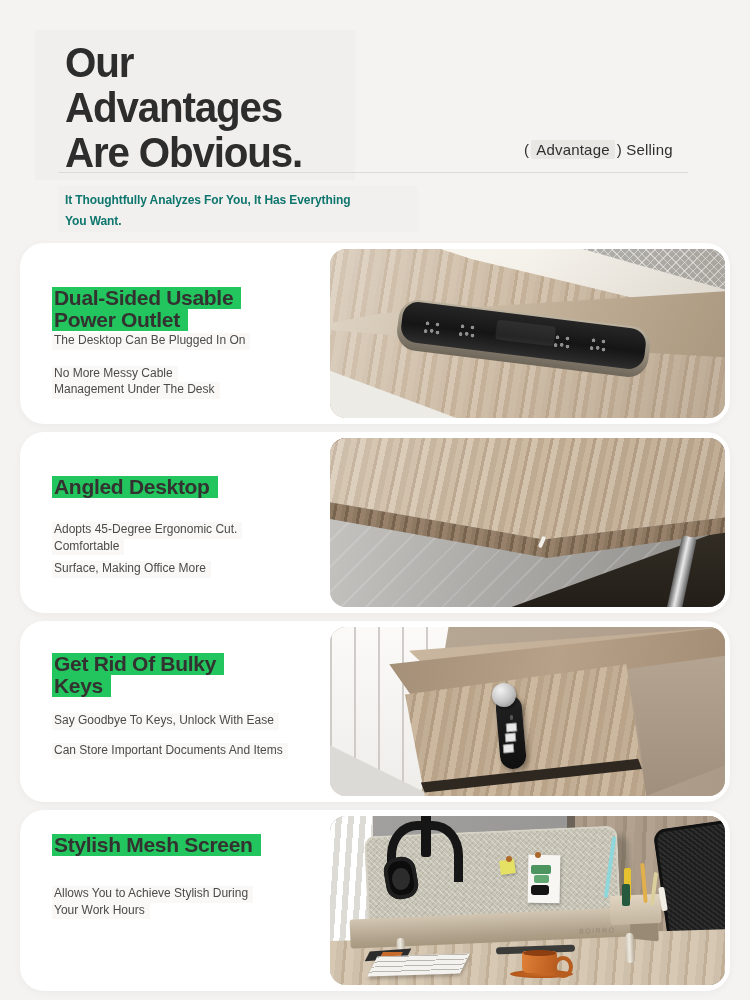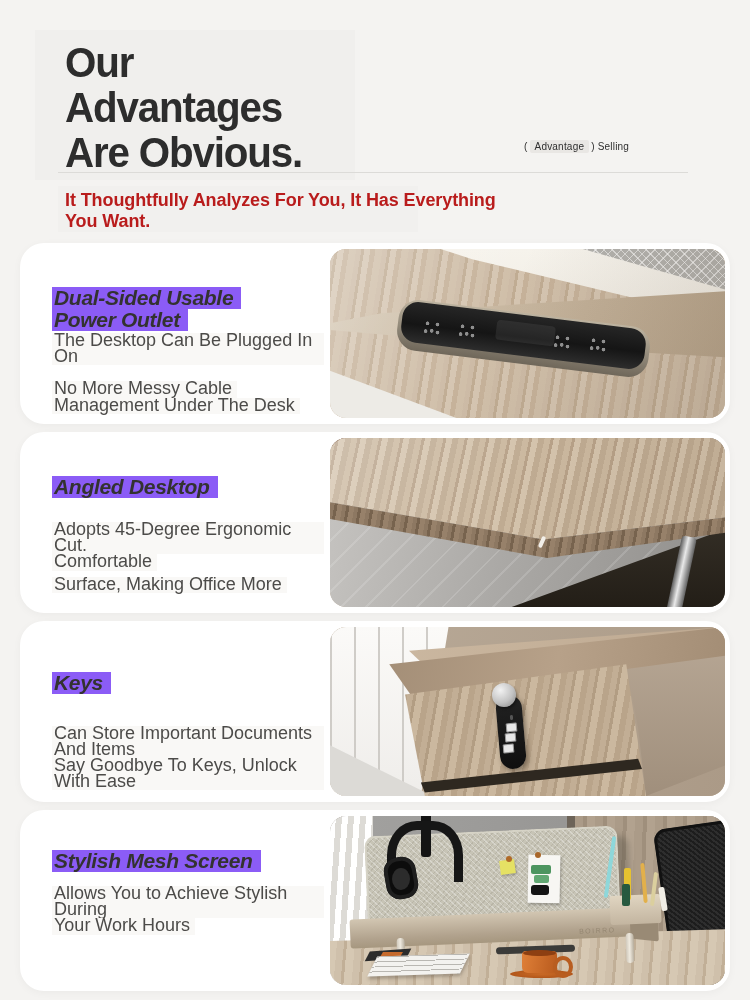--- a/index.html
+++ b/index.html
@@ -7,38 +7,38 @@
         font-family:"Liberation Sans",sans-serif;-webkit-font-smoothing:antialiased;}
 
   
   .bd{position:absolute;background:#f0efed;}
   .bd1{left:35px;top:30px;width:320px;height:150px;}
   .bd2{left:58px;top:186px;width:360px;height:46px;background:#f1f0ee;}
   .main-title{position:absolute;left:65px;top:40px;margin:0;color:#2d2d2d;
               font-size:42px;line-height:45px;font-weight:700;letter-spacing:-1.2px;
               transform:scaleX(.96);transform-origin:left top;}
   .main-title span{display:block;}
-  .tagline{position:absolute;left:524px;top:140px;font-size:10px;color:#2f2f2f;letter-spacing:.2px;}
+  .tagline{position:absolute;left:524px;top:140px;font-size:15px;color:#2f2f2f;letter-spacing:.2px;}
   .tag-word{background:#e9e7e4;border-radius:2px;padding:1px 5px;margin:0 2px;display:inline-block;}
   .rule{position:absolute;left:58px;top:172px;width:630px;height:1px;background:#dcdbd8;}
-  .subtitle{position:absolute;left:65px;top:190px;font-size:18px;font-weight:700;
-            color:#b91c1c;line-height:21px;letter-spacing:-.1px;}
+  .subtitle{position:absolute;left:65px;top:190px;font-size:12px;font-weight:700;
+            color:#0f766e;line-height:21px;letter-spacing:-.1px;}
 
   
   .card{position:absolute;left:20px;width:710px;height:181px;background:#ffffff;
         border-radius:24px;box-shadow:0 2px 8px rgba(0,0,0,.04);}
   .card.k1{top:243px}.card.k2{top:432px}.card.k3{top:621px}.card.k4{top:810px}
 
   .copy{position:absolute;left:34px;top:0;width:270px;color:#4c4b49;}
   .card-title{font-size:21px;line-height:19px;font-weight:700;color:#333230;letter-spacing:-.3px;margin:0;}
-  .card-title span{display:inline-block;background:#8b5cf6;padding:1px 8px 2px 2px;margin-left:-2px;font-style:italic;}
-  .dline{font-size:18px;line-height:15.5px;color:#4c4b49;}
+  .card-title span{display:inline-block;background:#22c55e;padding:1px 8px 2px 2px;margin-left:-2px;}
+  .dline{font-size:12px;line-height:15.5px;color:#4c4b49;}
   .dline span{display:inline-block;background:#f9f8f6;padding:0 5px 1px 2px;margin-left:-2px;}
   .t1{position:absolute;top:44px}.t2{position:absolute;top:44px}
-  .t3{position:absolute;top:32px}.t4{position:absolute;top:40px}
+  .t3{position:absolute;top:32px}.t4{position:absolute;top:24px}
   .d1{position:absolute;top:90px}.d2{position:absolute;top:90px}
   .d3{position:absolute;top:92px}.d4{position:absolute;top:76px}
   .gap2{margin-top:6px}.gap1{margin-top:16px}.gap3{margin-top:13px}.gap4{margin-top:3px}
 
   
   .photo{position:absolute;left:310px;top:6px;right:5px;bottom:6px;border-radius:16px;
          overflow:hidden;background:#cbbba6;}
   .layer{position:absolute;}
 
   
@@ -235,27 +235,27 @@
       <div class="layer b-topshade"></div>
       <div class="layer b-edge"></div>
       <div class="layer b-corner"></div>
       <div class="layer b-leg"></div>
     </div>
   </section>
 
   <section class="card k3">
     <div class="copy t3">
       <h2 class="card-title">
-        <br>
+        <span>Get Rid Of Bulky</span><br>
         <span>Keys</span>
       </h2>
     </div>
     <div class="copy d3">
+      <div class="dline"><span>Say Goodbye To Keys, Unlock With Ease</span></div>
       <div class="dline gap3"><span>Can Store Important Documents And Items</span></div>
-      <div class="dline"><span>Say Goodbye To Keys, Unlock With Ease</span></div>
     </div>
     <div class="photo">
       <div class="layer c-side"></div>
       <div class="layer c-wall"></div>
       <div class="layer c-floor"></div>
       <div class="layer c-panel"></div>
       <div class="layer c-topface"></div>
       <div class="layer c-topband"></div>
       <div class="layer c-drawer"></div>
       <div class="layer c-gap"></div>

